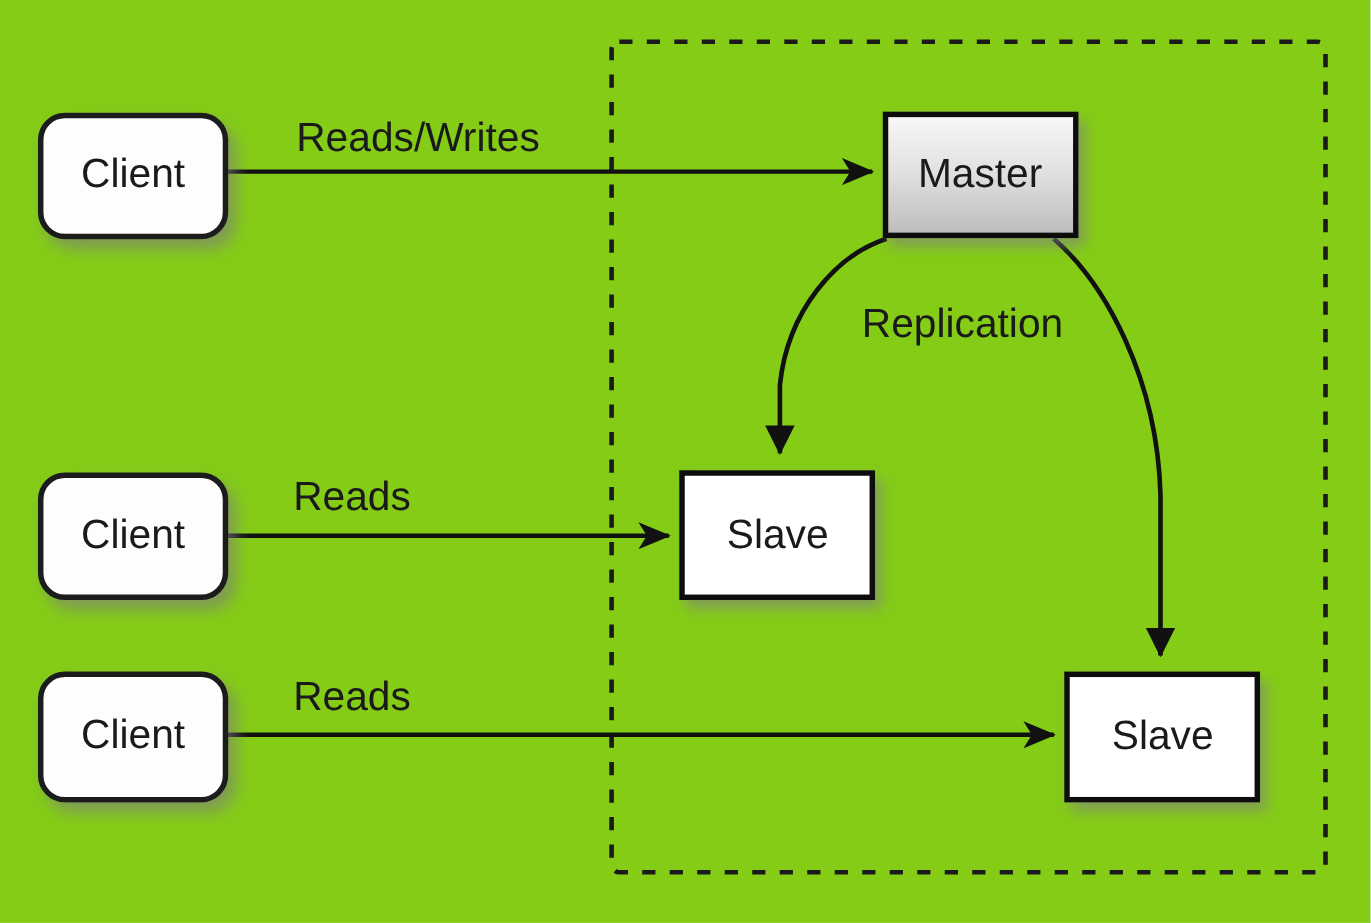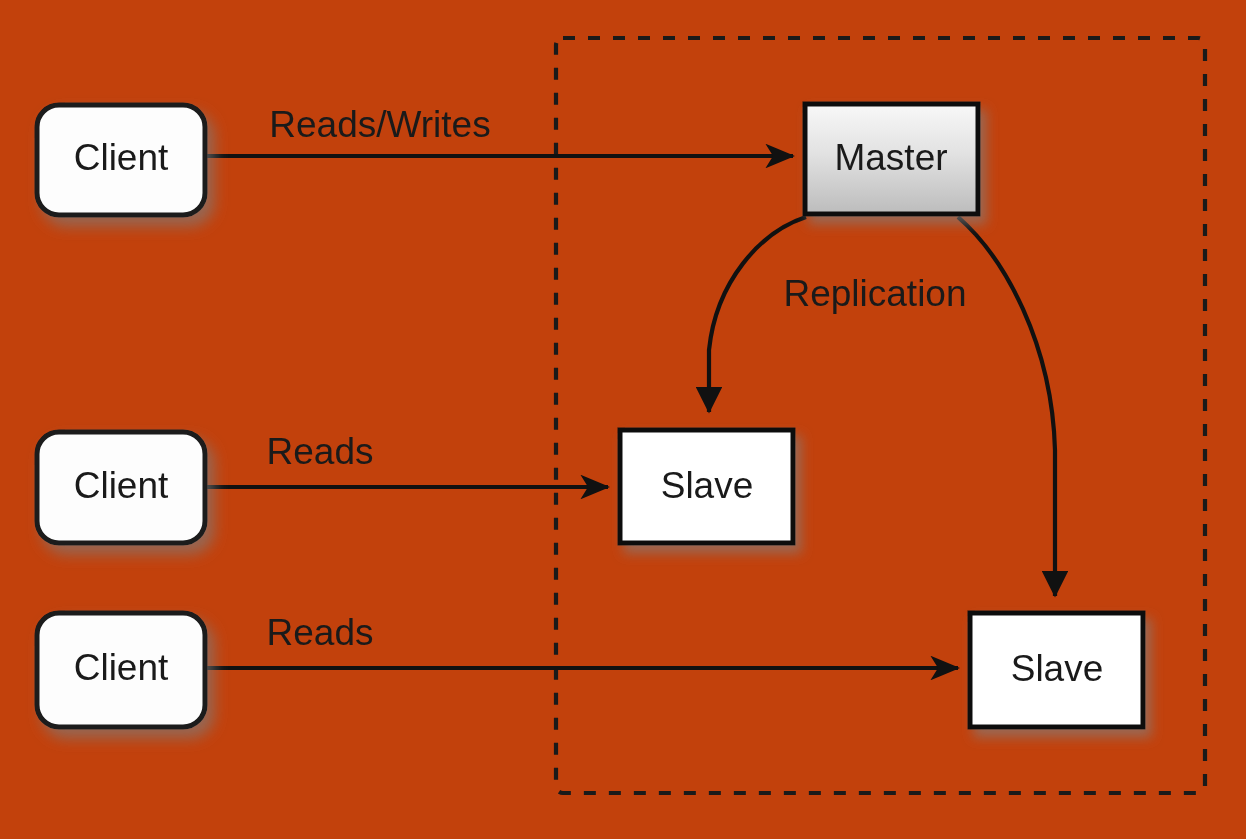--- a/index.html
+++ b/index.html
@@ -10,21 +10,21 @@
   body {
     width: 1246px;
     height: 839px;
     overflow: hidden;
     font-family: "Liberation Sans", sans-serif;
   }
   #canvas {
     position: relative;
     width: 1246px;
     height: 839px;
-    background: #c2410c;
+    background: #84cc16;
   }
   #diagram-svg {
     position: absolute;
     top: 0;
     left: 0;
     width: 1246px;
     height: 839px;
   }
   .node-label {
     font-family: "Liberation Sans", sans-serif;

